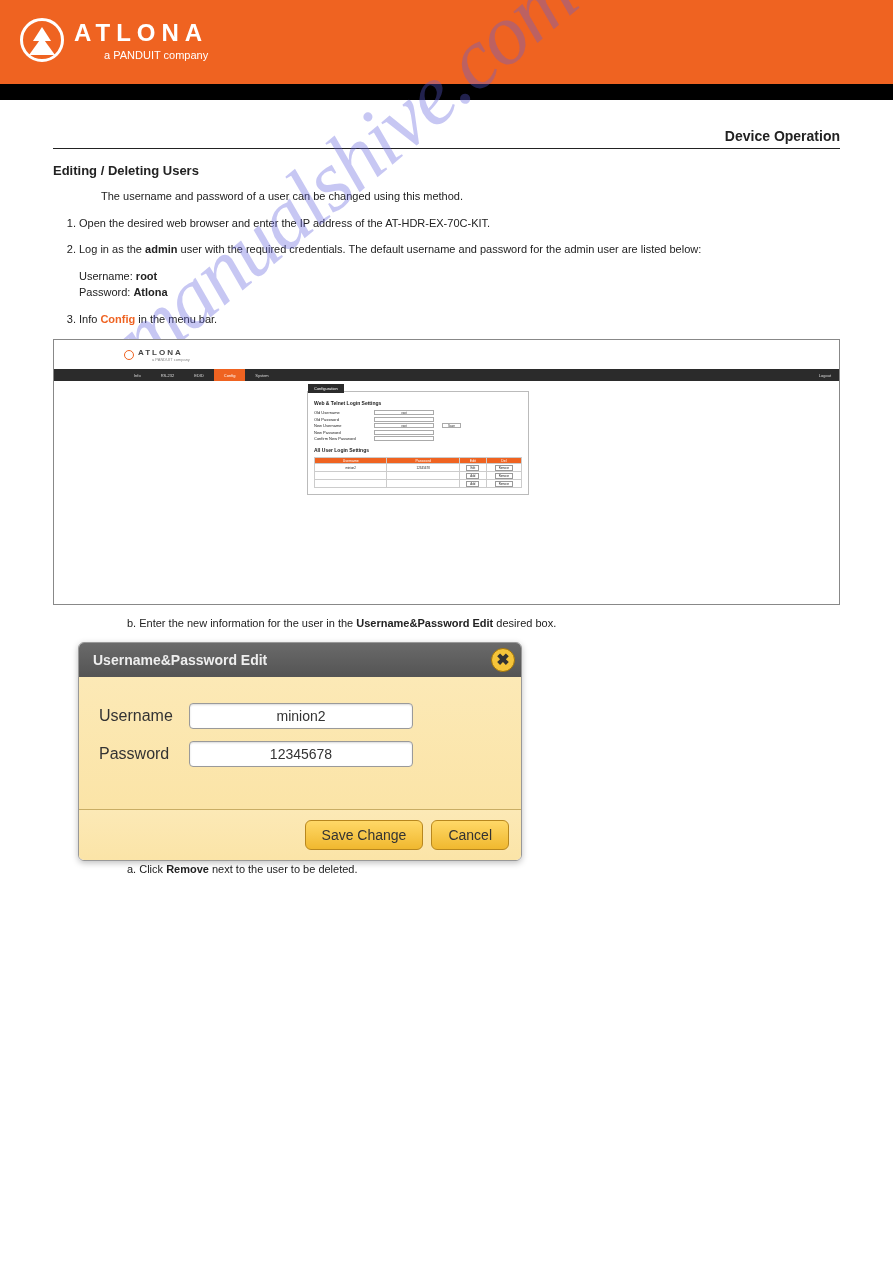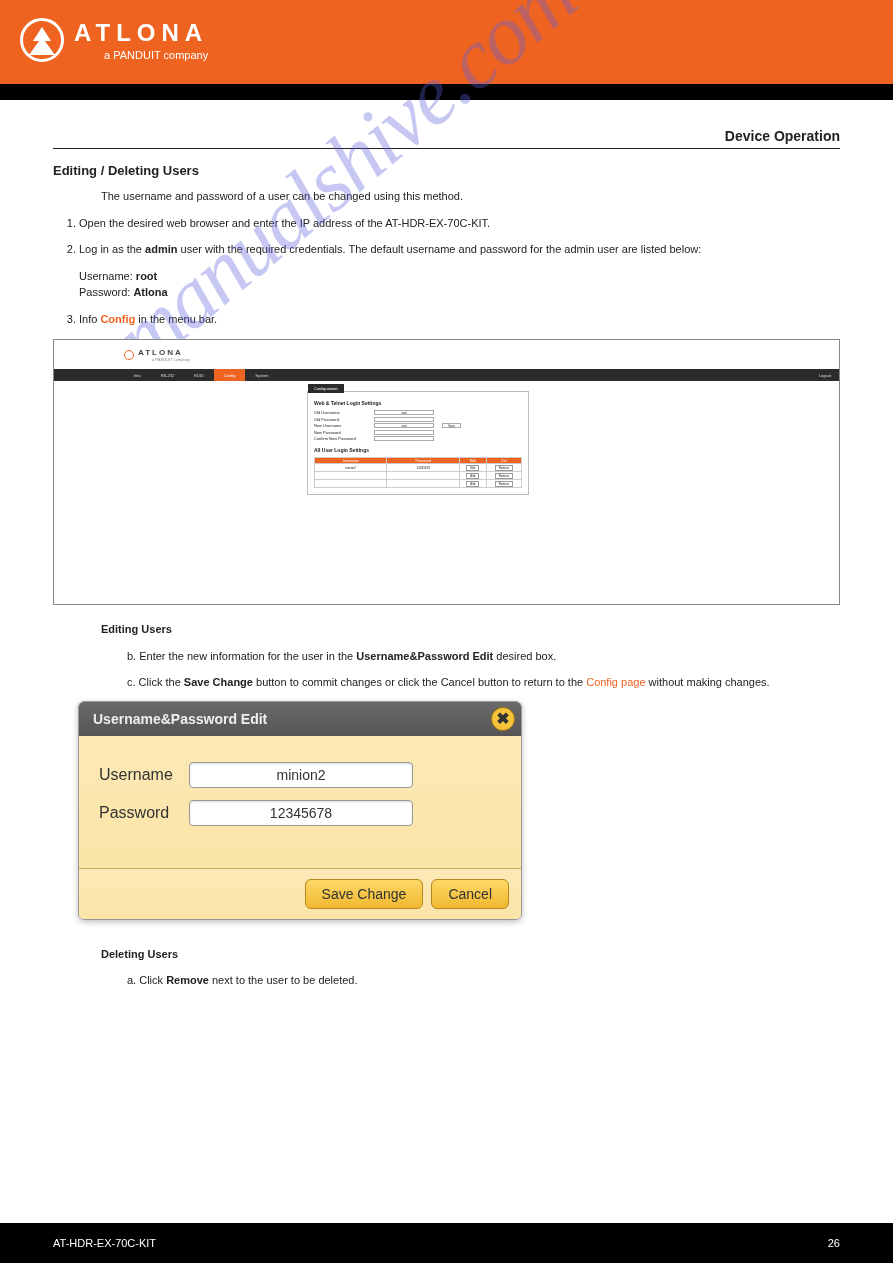--- a/index.html
+++ b/index.html
@@ -168,24 +168,22 @@
                   <td></td>
             <td><span class="tbl-btn">Add</span></td>
             <td><span class="tbl-btn">Remove</span></td>
           </tr>
         </tbody>
             </table>
       </div>
     </div>
   </div>
 
-  <div class="body-text" style="margin-top:16px"><span class="bold">Editing Users</span></div>
   <div class="body-text">
     <div style="margin-left:26px;margin-top:10px"><span>b. Enter the new information for the user in the </span><span class="bold">Username&amp;Password Edit</span><span> desired box.</span></div>
-    <div style="margin-left:26px;margin-top:10px"><span>c. Click the </span><span class="bold">Save Change</span><span> button to commit changes or click the Cancel button to return to the </span><span class="link">Config page</span><span> without making changes.</span></div>
   </div>
 
   <div class="dialog">
     <div class="dialog-header">
       <div class="dialog-title">Username&amp;Password Edit</div>
       <div class="dialog-close">✖</div>
     </div>
     <div class="dialog-body">
       <div class="dlg-row">
         <div class="dlg-label">Username</div>
@@ -195,25 +193,20 @@
         <div class="dlg-label">Password</div>
         <input class="dlg-input" value="12345678" style="">
       </div>
     </div>
     <div class="dialog-footer">
       <button class="dlg-btn">Save Change</button>
       <button class="dlg-btn">Cancel</button>
     </div>
   </div>
 
-  <div class="body-text" style="margin-top:26px"><span class="bold">Deleting Users</span></div>
   <div class="body-text">
     <div style="margin-left:26px"><span>a. Click </span><span class="bold">Remove</span><span> next to the user to be deleted.</span></div>
   </div>
 
 </div>
 
-<div class="bottom-bar">
-  <div>AT-HDR-EX-70C-KIT</div>
-  <div>26</div>
+
 </div>
 
-</div>
-
 </body></html>

